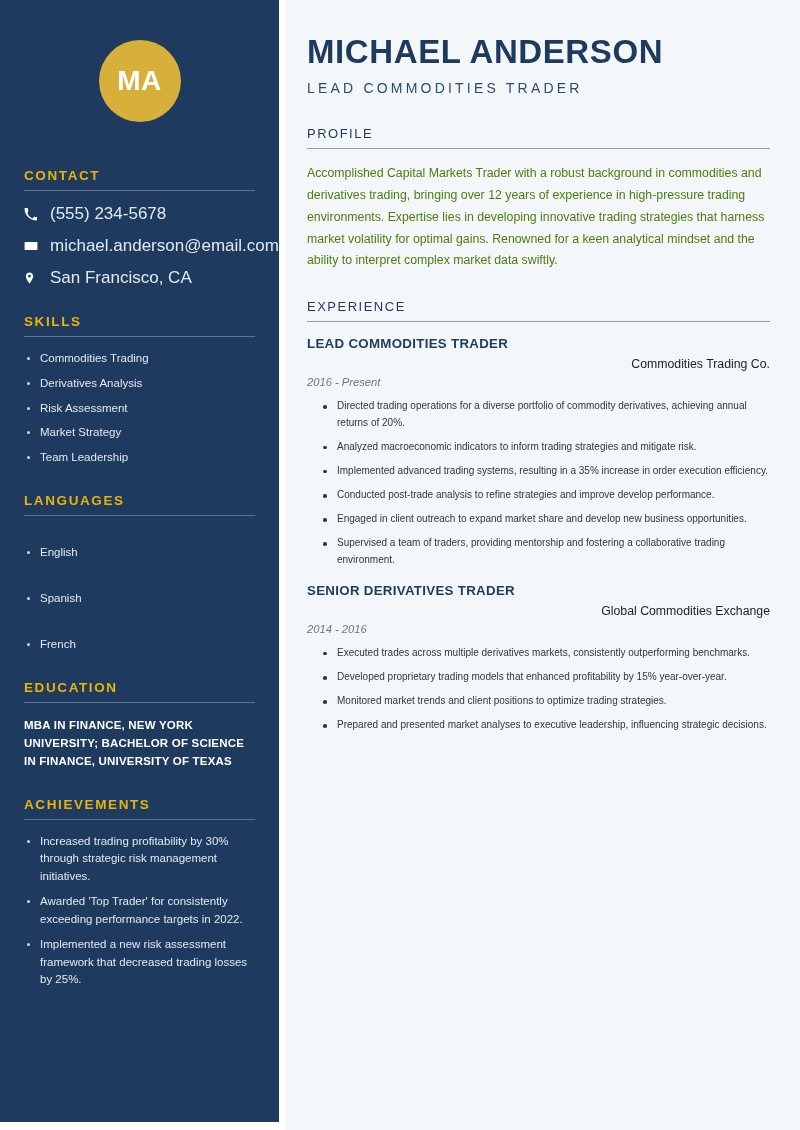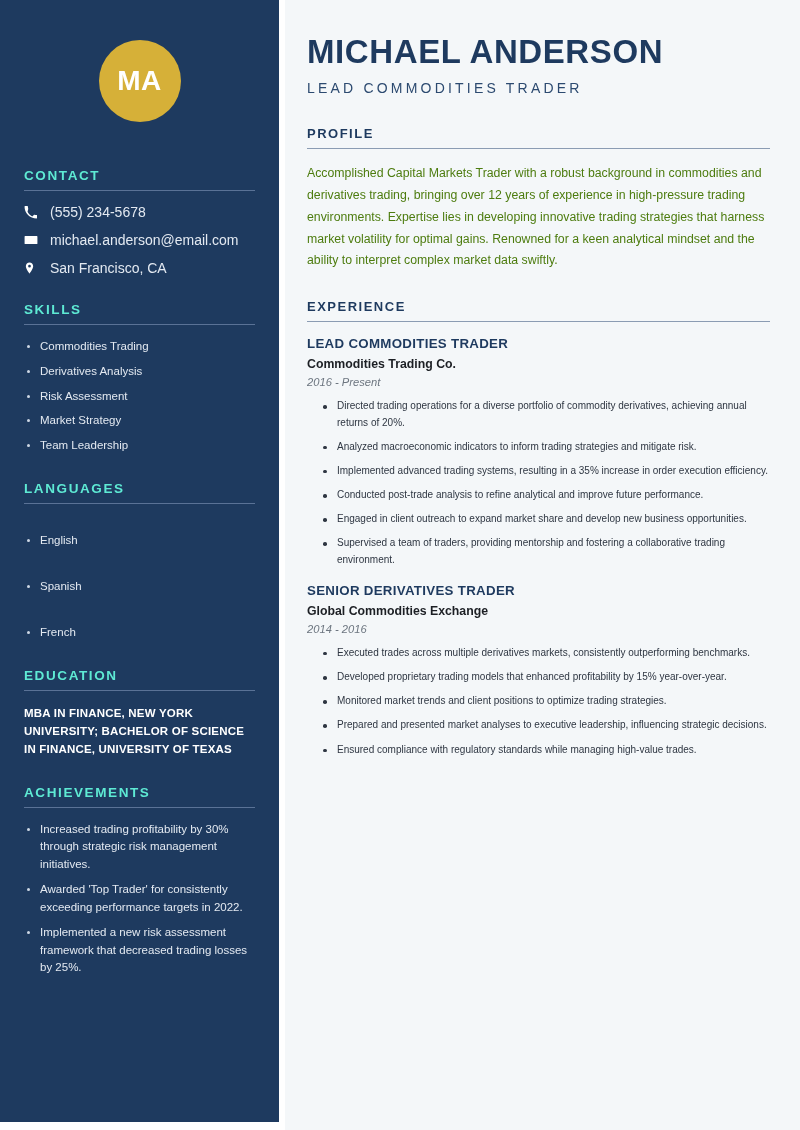--- a/index.html
+++ b/index.html
@@ -53,41 +53,41 @@
     justify-content: center;
     font-size: 28px;
     font-weight: bold;
     letter-spacing: 0.5px;
     text-align: right;
   }
 
   .side-section { margin-bottom: 26px; }
 
   .side-heading {
-    color: #5eead4;
+    color: #eab308;
     font-size: 13.5px;
     font-weight: bold;
     letter-spacing: 1.6px;
     text-transform: uppercase;
     padding-bottom: 7px;
   }
 
   .side-rule {
     height: 1px;
     background: #5a7296;
     margin-bottom: 13px;
   }
 
   
   .contact-row {
     display: flex;
     align-items: center;
     margin-bottom: 12px;
     color: #e3e9f1;
-    font-size: 14px;
+    font-size: 17px;
   }
 
   .contact-icon {
     width: 18px;
     flex: 0 0 18px;
     display: flex;
     align-items: center;
     justify-content: flex-start;
     margin-right: 8px;
   }
@@ -154,21 +154,21 @@
     text-transform: uppercase;
     margin-top: 9px;
     margin-bottom: 30px;
   }
 
   .main-section { margin-bottom: 4px; }
 
   .main-heading {
     color: #1e3a5f;
     font-size: 13px;
-    font-weight: bold;
+    font-weight: normal;
     letter-spacing: 1.5px;
     text-transform: uppercase;
     padding-bottom: 7px;
   }
 
   .main-rule {
     height: 1px;
     background: #8b9cb3;
     margin-bottom: 14px;
   }
@@ -187,22 +187,23 @@
     font-size: 13.3px;
     font-weight: bold;
     letter-spacing: 0.3px;
     text-transform: uppercase;
     margin-bottom: 6px;
   }
 
   .job-company {
     color: #1c1f24;
     font-size: 12.3px;
-    font-weight: bold;
+    font-weight: normal;
     margin-bottom: 5px;
+    text-align: right;
   }
 
   .job-dates {
     color: #6d7680;
     font-size: 11.2px;
     font-style: italic;
     margin-bottom: 10px;
   }
 
   ul.job-bullets { list-style: none; padding-left: 16px; }
@@ -328,36 +329,35 @@
       <div class="main-rule"></div>
 
       <div class="job">
         <div class="job-title">LEAD COMMODITIES TRADER</div>
         <div class="job-company">Commodities Trading Co.</div>
         <div class="job-dates">2016 - Present</div>
         <ul class="job-bullets">
           <li>Directed trading operations for a diverse portfolio of commodity derivatives, achieving annual returns of 20%.</li>
           <li>Analyzed macroeconomic indicators to inform trading strategies and mitigate risk.</li>
           <li>Implemented advanced trading systems, resulting in a 35% increase in order execution efficiency.</li>
-          <li>Conducted post-trade analysis to refine analytical and improve future performance.</li>
+          <li>Conducted post-trade analysis to refine strategies and improve develop performance.</li>
           <li>Engaged in client outreach to expand market share and develop new business opportunities.</li>
           <li>Supervised a team of traders, providing mentorship and fostering a collaborative trading environment.</li>
         </ul>
       </div>
 
       <div class="job">
         <div class="job-title">SENIOR DERIVATIVES TRADER</div>
         <div class="job-company">Global Commodities Exchange</div>
         <div class="job-dates">2014 - 2016</div>
         <ul class="job-bullets">
           <li>Executed trades across multiple derivatives markets, consistently outperforming benchmarks.</li>
           <li>Developed proprietary trading models that enhanced profitability by 15% year-over-year.</li>
           <li>Monitored market trends and client positions to optimize trading strategies.</li>
           <li>Prepared and presented market analyses to executive leadership, influencing strategic decisions.</li>
-          <li>Ensured compliance with regulatory standards while managing high-value trades.</li>
         </ul>
       </div>
 
     </section>
 
   </main>
 
 </div>
 
 </body></html>

